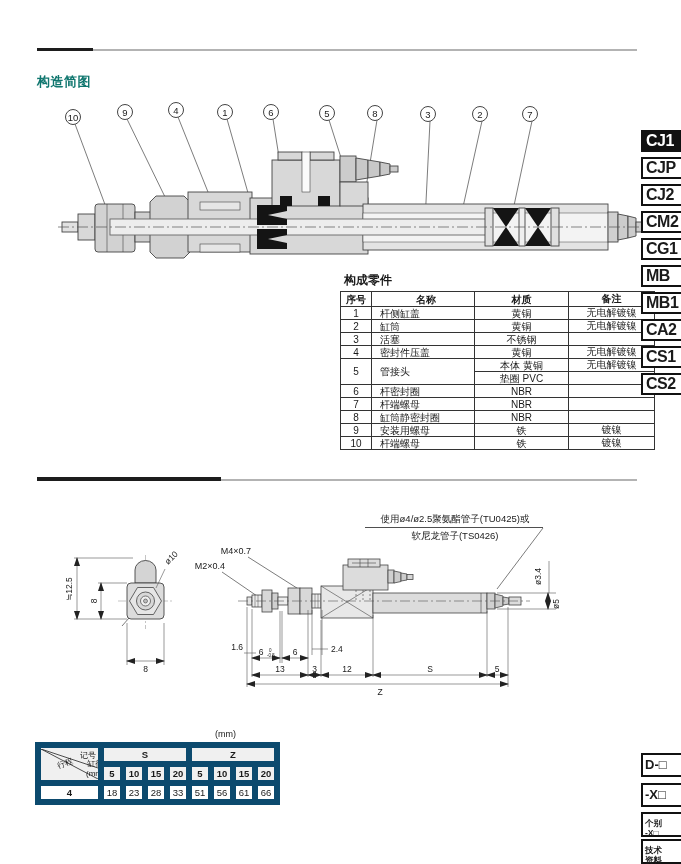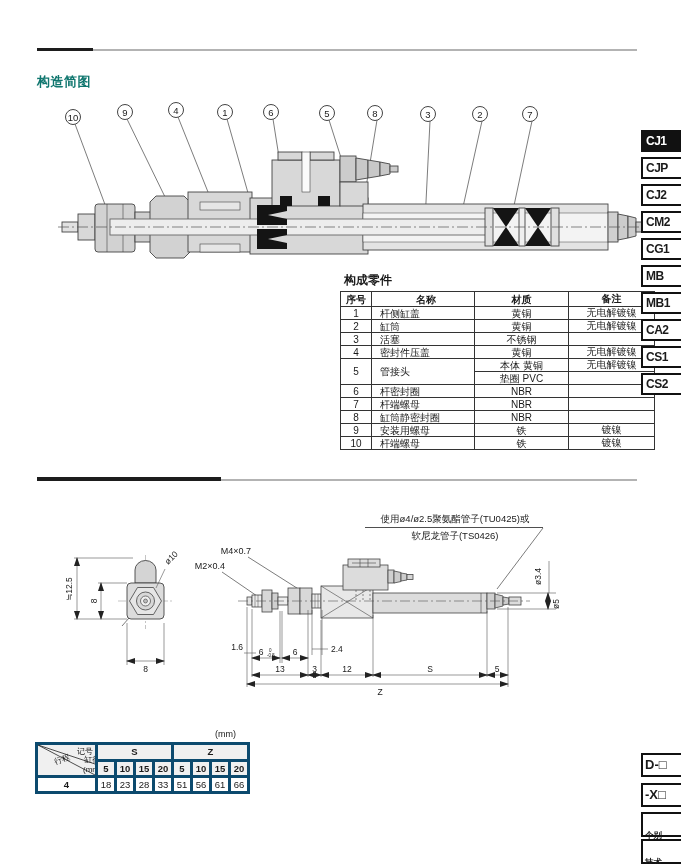--- a/index.html
+++ b/index.html
@@ -19,42 +19,42 @@
   table.parts td,table.parts th{border:1px solid #333;padding:0 2px;height:12px;overflow:hidden;white-space:nowrap;}
   table.parts th{height:14px;font-weight:bold;text-align:center;margin-top:15px;}
   .c-no{width:26px;text-align:center;}
   .c-name{width:92px;text-align:left;padding-left:8px !important;}
   .c-mat{width:89px;text-align:center;}
   .c-note{width:81px;text-align:center;font-family:Liberation Mono, monospace;}
 
   
   .mtab{position:absolute;right:0;width:40px;height:22px;box-sizing:border-box;
         border:2px solid #111;border-right:none;background:#fff;
-        font-size:12px;font-weight:bold;letter-spacing:-0.5px;line-height:18px;padding-left:3px;}
+        font-size:16px;font-weight:bold;letter-spacing:-0.5px;line-height:18px;padding-left:3px;}
   .mtab.active{background:#111;color:#fff;}
 
   
   .unit-label{position:absolute;left:196px;top:729px;width:40px;text-align:right;font-size:9px;}
   table.stroke{position:absolute;left:35px;top:742px;border-collapse:collapse;table-layout:fixed;
                font-size:9.5px;border:2px solid #222;}
-  table.stroke td{border:3px solid #0c4a6e;text-align:center;padding:0;height:13px;overflow:hidden;}
+  table.stroke td{border:6px solid #0c4a6e;text-align:center;padding:0;height:13px;overflow:hidden;}
   .st-head{background:#f0f0f0;font-weight:bold;}
   .st-corner{width:57px;padding:0 !important;background:#f0f0f0;}
   .st-col{width:16px;}
   .corner-wrap{position:relative;width:57px;height:30px;font-size:8px;}
   .corner-wrap .t1{position:absolute;right:2px;top:1px;}
   .corner-wrap .t2{position:absolute;left:16px;top:9px;transform:rotate(-19deg);}
   .corner-wrap .t3{position:absolute;left:1px;bottom:1px;margin-left:44px;}
   .bore-cell{font-weight:bold;}
 
   
   .atab{position:absolute;right:0;width:40px;box-sizing:border-box;border:2px solid #111;border-right:none;
         background:#fff;font-weight:bold;padding-left:2px;}
   .atab.big{height:24px;font-size:13px;line-height:20px;}
-  .atab.small{height:25px;font-size:8.5px;line-height:10px;font-weight:bold;padding-top:16px;}
+  .atab.small{height:25px;font-size:8.5px;line-height:10px;font-weight:bold;padding-top:4px;}
 </style>
 </head>
 <body>
 
 <div class="page">
 
   <div class="h-title" style="top:34px">构造简图</div>
   <div class="rule-g" style="top:49px"></div>
   <div class="rule-d" style="top:47.5px;width:56px"></div>
 

